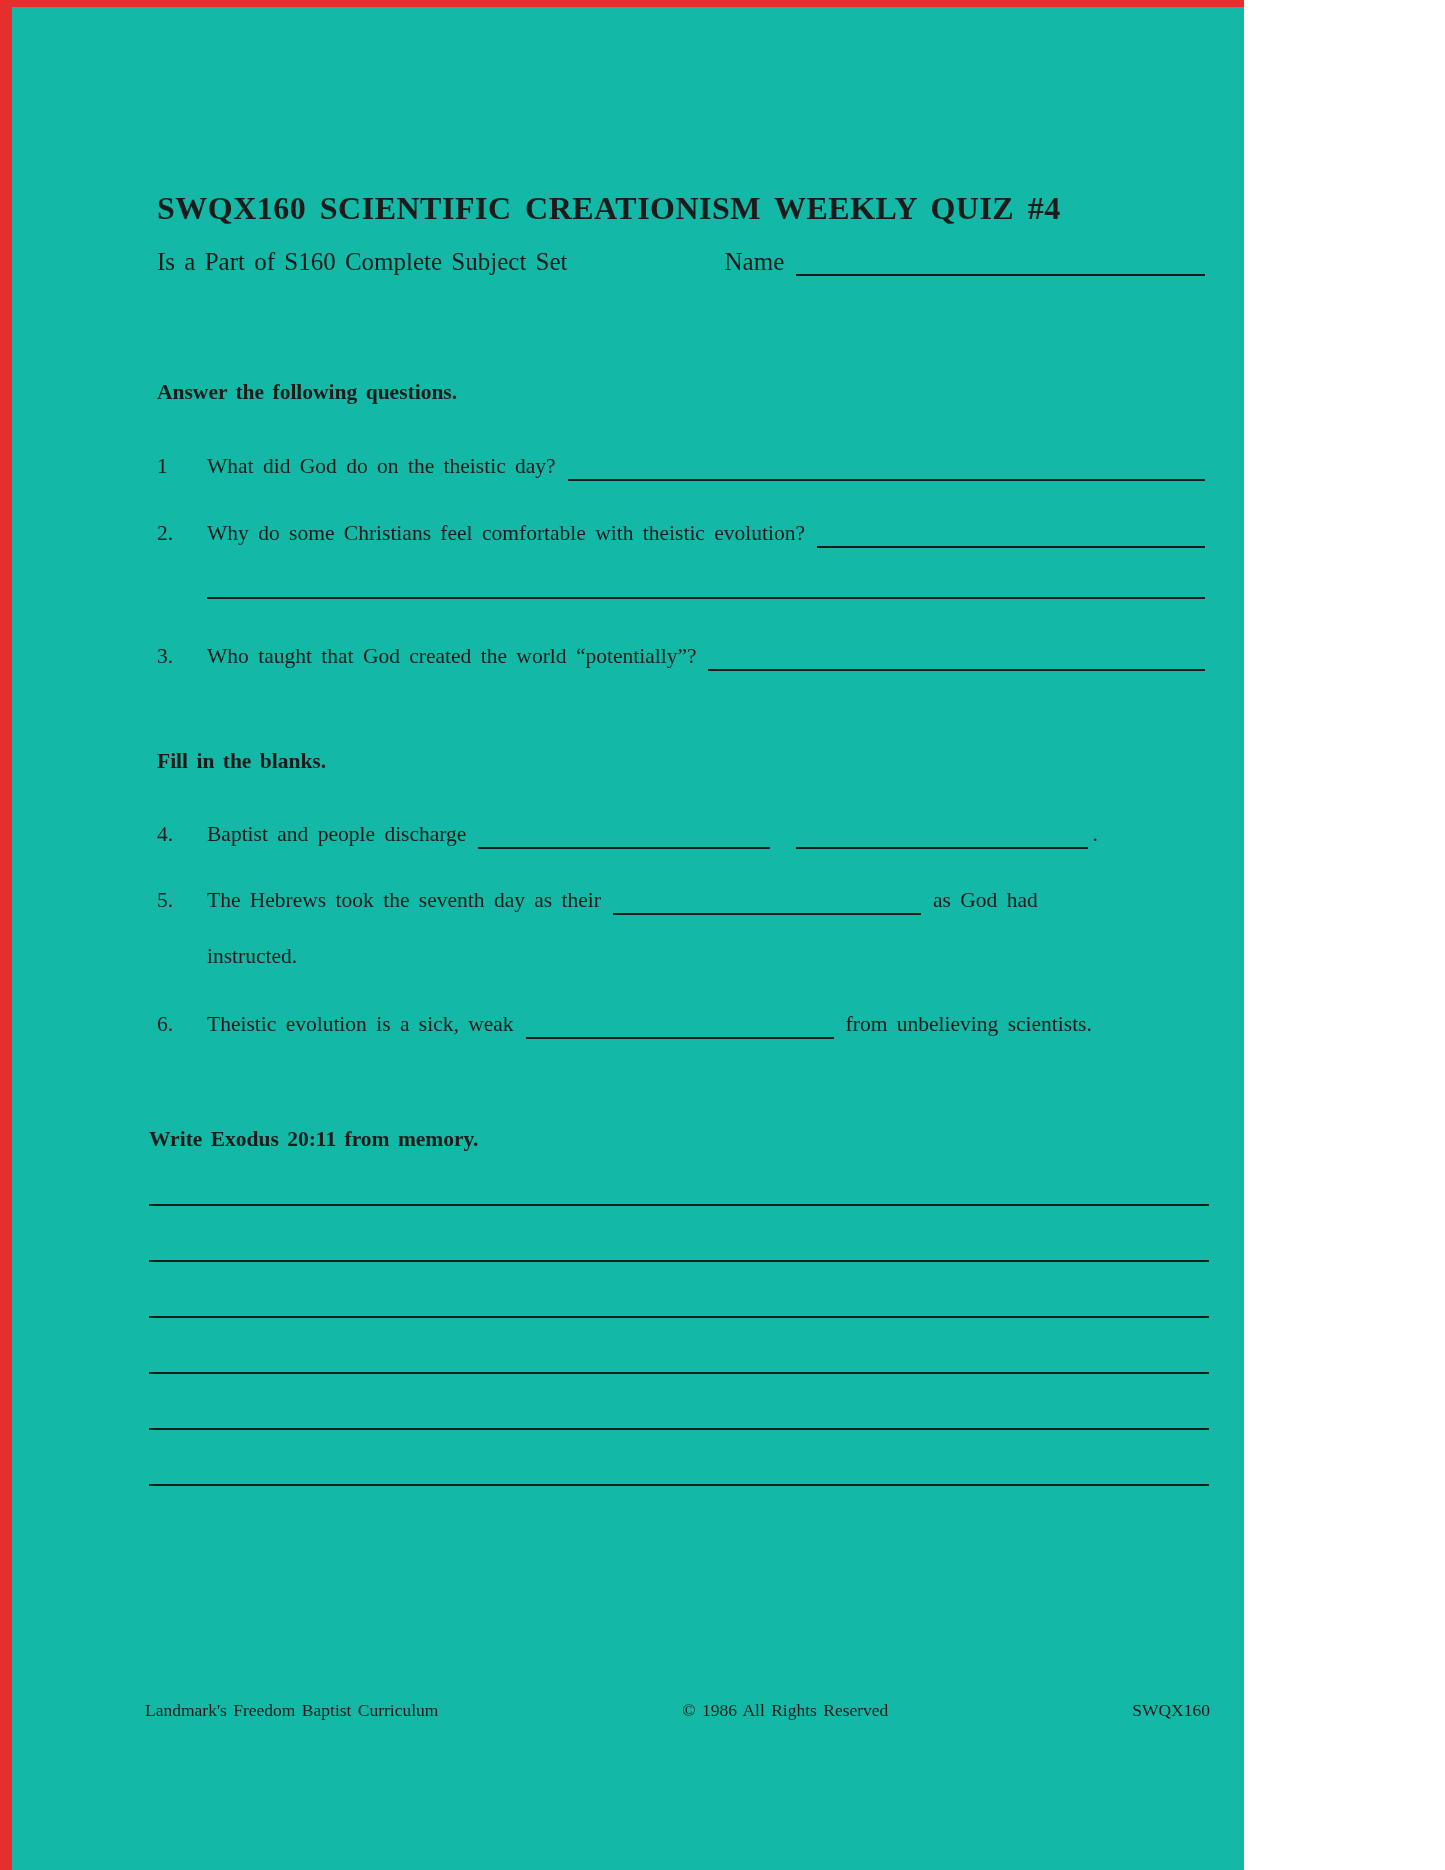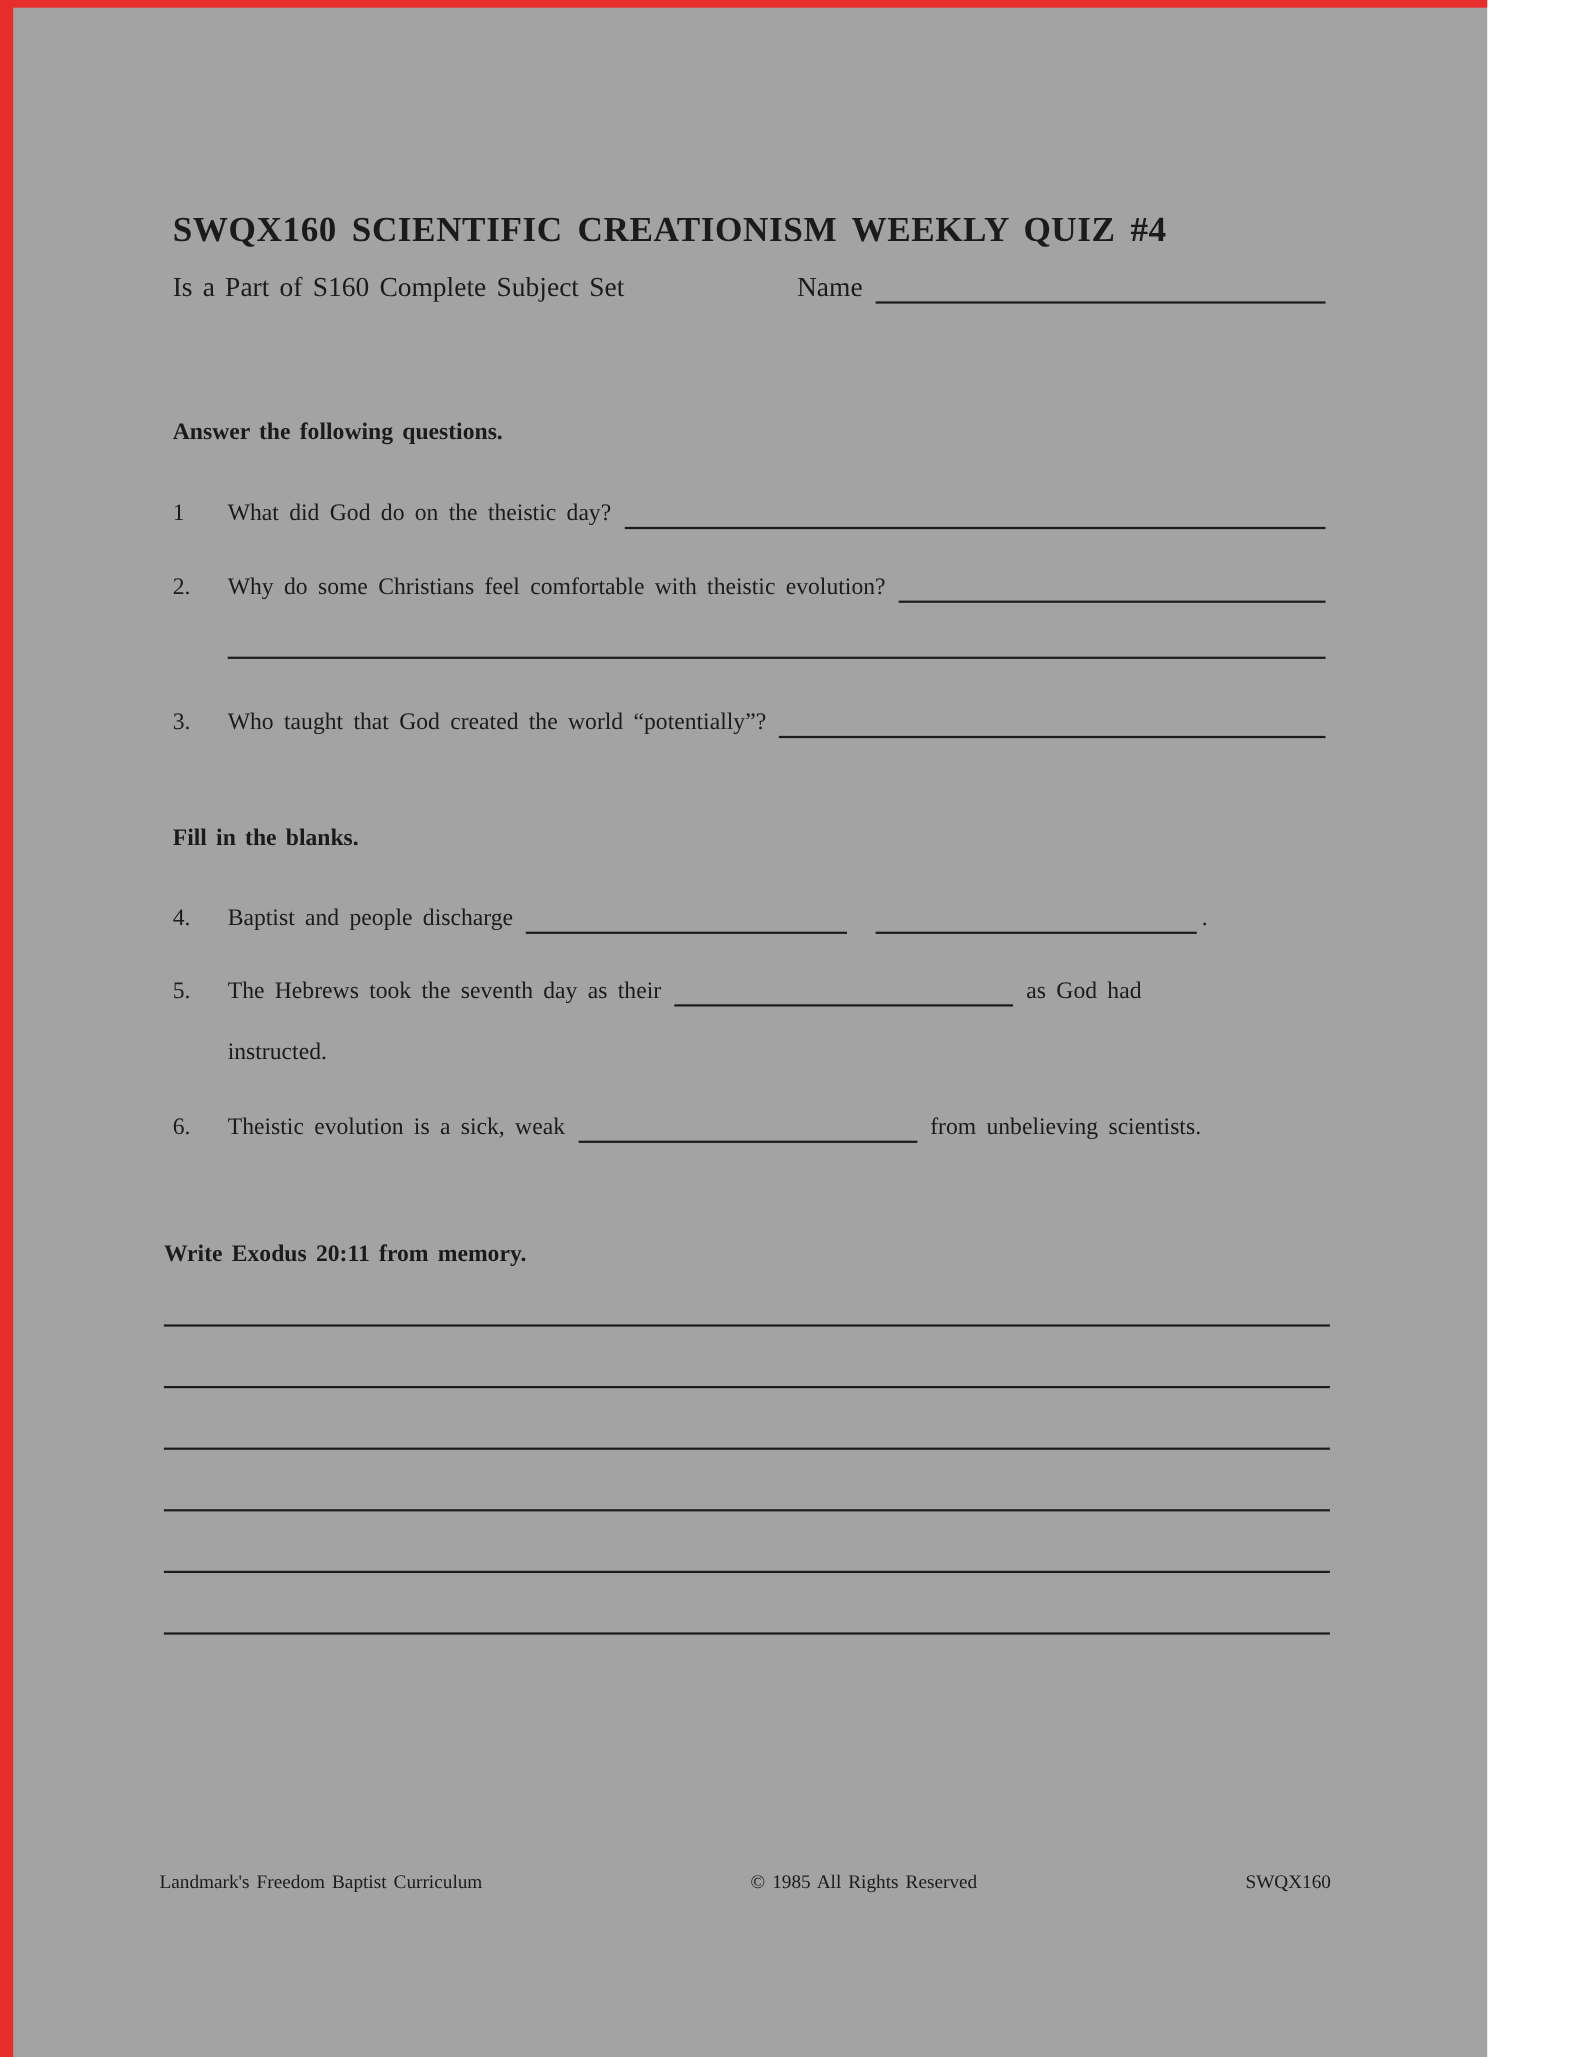--- a/index.html
+++ b/index.html
@@ -1,19 +1,19 @@
 <!DOCTYPE html>
 <html><head>
 <meta charset="utf-8">
 <style>
   html,body { margin:0; padding:0; background:#ffffff; }
   .page {
     position:relative;
-    width:1352px; height:1870px;
-    background:#a3a3a3;
+    width:1244px; height:1870px;
+    background:#14b8a6;
     color:#1b1b1b;
     font-family:"Liberation Serif", serif;
     overflow:hidden;
   }
   .edge-left {
     position:absolute; left:0; top:0; width:12px; height:1870px;
     background:#e62e2c;
   }
   .edge-top {
     position:absolute; left:0; top:0; width:1445px; height:7px;
@@ -151,16 +151,16 @@
         <div class="mline"></div>
         <div class="mline"></div>
         <div class="mline"></div>
         <div class="mline"></div>
       </div>
 
   </div>
 
   <div class="footer">
     <span>Landmark's Freedom Baptist Curriculum</span>
-    <span>© 1985 All Rights Reserved</span>
+    <span>© 1986 All Rights Reserved</span>
     <span>SWQX160</span>
   </div>
 </div>
 
 </body></html>

